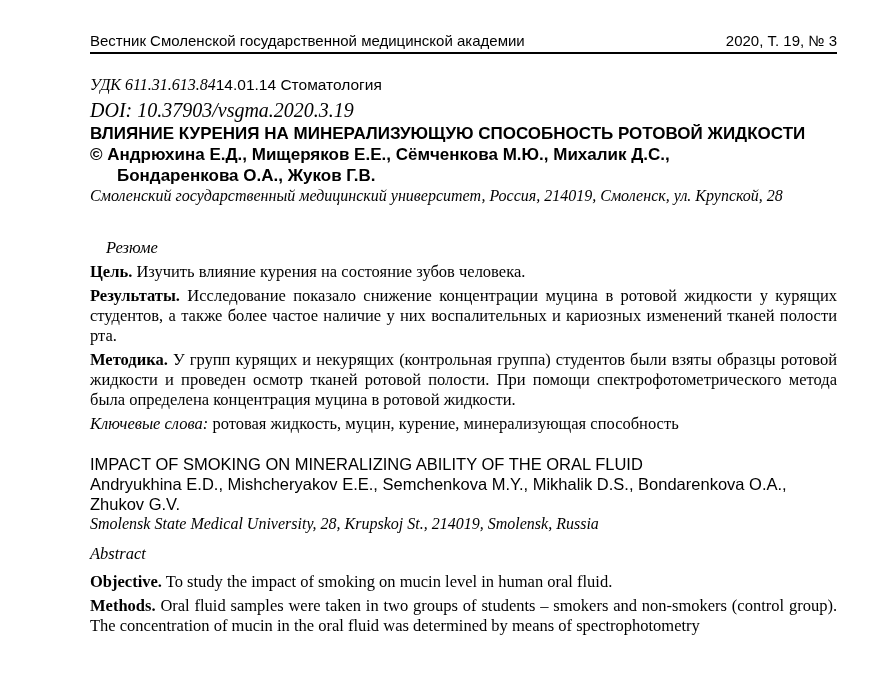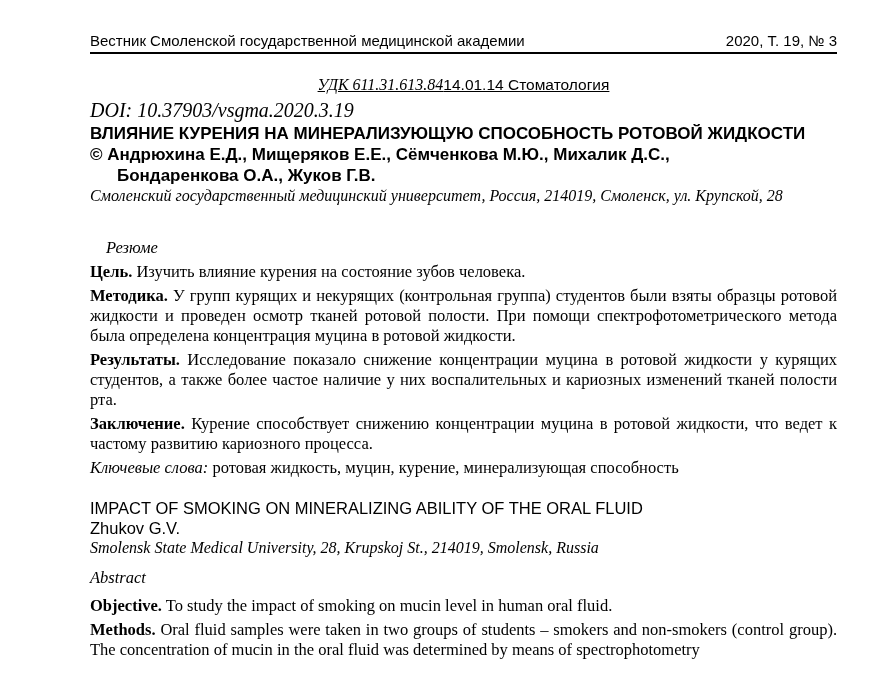--- a/index.html
+++ b/index.html
@@ -27,24 +27,23 @@
     align-items: flex-end;
     border-bottom: 2px solid #000000;
     padding-bottom: 3px;
     font-family: "Liberation Sans", sans-serif;
     font-size: 15px;
     line-height: 16px;
   }
   
   .meta-row {
     display: flex;
-    justify-content: center;
+    justify-content: flex-start;
     align-items: baseline;
     margin-top: 21px;
-    text-decoration: underline;
   }
   .udk {
     font-style: italic;
     font-size: 16px;
   }
   .specialty {
     font-family: "Liberation Sans", sans-serif;
     font-size: 15.5px;
   }
   .doi {
@@ -141,41 +140,38 @@
   <div class="affiliation">Смоленский государственный медицинский университет, Россия, 214019, Смоленск, ул. Крупской, 28</div>
 
   <p class="para resume-label">Резюме</p>
 
   <p class="para">
     <span class="section-label">Цель.</span>
     <span>Изучить влияние курения на состояние зубов человека.</span>
   </p>
 
   <p class="para justify">
-    <span class="section-label">Методика.</span>
-    <span>У групп курящих и некурящих (контрольная группа) студентов были взяты образцы ротовой жидкости и проведен осмотр тканей ротовой полости. При помощи спектрофотометрического метода была определена концентрация муцина в ротовой жидкости.</span>
-  </p>
-
-  <p class="para justify">
     <span class="section-label">Результаты.</span>
     <span>Исследование показало снижение концентрации муцина в ротовой жидкости у курящих студентов, а также более частое наличие у них воспалительных и кариозных изменений тканей полости рта.</span>
   </p>
 
   <p class="para justify">
-    <span class="section-label">Заключение.</span>
-    <span>Курение способствует снижению концентрации муцина в ротовой жидкости, что ведет к частому развитию кариозного процесса.</span>
+    <span class="section-label">Методика.</span>
+    <span>У групп курящих и некурящих (контрольная группа) студентов были взяты образцы ротовой жидкости и проведен осмотр тканей ротовой полости. При помощи спектрофотометрического метода была определена концентрация муцина в ротовой жидкости.</span>
   </p>
+
 
   <p class="para">
     <span class="italic-label">Ключевые слова:</span>
     <span>ротовая жидкость, муцин, курение, минерализующая способность</span>
   </p>
 
   <div class="en-title">IMPACT OF SMOKING ON MINERALIZING ABILITY OF THE ORAL FLUID</div>
   <div class="en-authors">
+    <div>Andryukhina E.D., Mishcheryakov E.E., Semchenkova M.Y., Mikhalik D.S., Bondarenkova O.A.,</div>
     <div>Zhukov G.V.</div>
   </div>
   <div class="en-affiliation">Smolensk State Medical University, 28, Krupskoj St., 214019, Smolensk, Russia</div>
 
   <p class="para abstract-label">Abstract</p>
 
   <p class="para">
     <span class="section-label">Objective.</span>
     <span>To study the impact of smoking on mucin level in human oral fluid.</span>
   </p>

